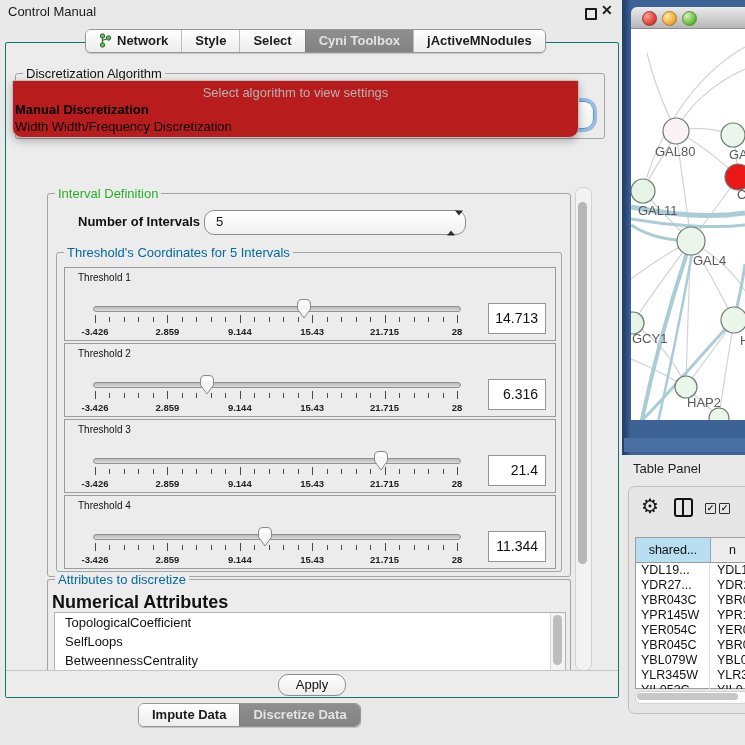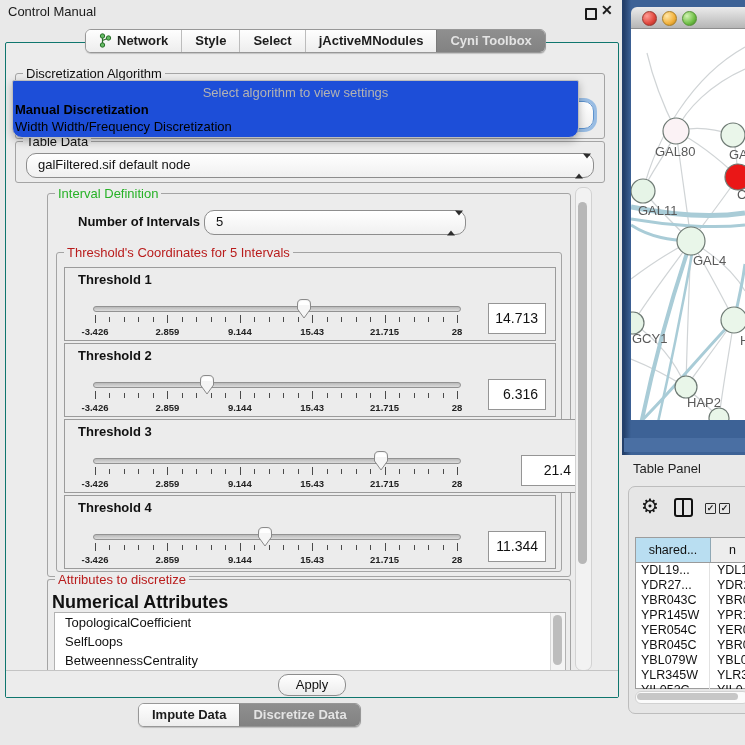--- a/index.html
+++ b/index.html
@@ -23,41 +23,41 @@
   .seg .tab:first-child{border-left:none;}
   .seg .tab.sel{background:linear-gradient(#8f8f8f,#828282);color:#e4e4e4;border-left-color:#7a7a7a;}
 
   .cp-panel{left:5px;top:42px;width:612px;height:654px;background:#ececec;
        border:1px solid #0f766e;border-radius:2px;}
 
   .group{position:absolute;border:1px solid #a4a4a4;border-radius:3px;}
   .group-label{position:absolute;top:-8px;left:7px;background:#ececec;padding:0 3px;
        font-size:13px;white-space:nowrap;}
   .lab-green{color:#27b227;}
-  .lab-blue{color:#b91c1c;}
+  .lab-blue{color:#0369a1;}
 
   .combo{position:absolute;background:linear-gradient(#ffffff,#f0f0f0);
        border:1px solid #8d8d8d;border-radius:10px;font-size:13px;color:#111;}
   .combo .val{position:absolute;left:11px;top:0;line-height:22px;white-space:nowrap;}
   .stepper{position:absolute;right:9px;top:50%;transform:translateY(-50%);width:9px;}
   .arr{width:0;height:0;border-left:4px solid transparent;border-right:4px solid transparent;margin:1px auto;}
   .arr.up{border-bottom:5px solid #2d2d2d;}
   .arr.dn{border-top:5px solid #2d2d2d;}
   .combo.focused{border-color:#5d93cf;box-shadow:0 0 0 3px rgba(96,156,222,.6);}
 
-  .popup{left:12px;top:80px;width:565px;height:56px;background:#1d4ed8;z-index:30;
+  .popup{left:12px;top:80px;width:565px;height:56px;background:#b91c1c;z-index:30;
        border:1px solid #bdbdbd;border-radius:2px 2px 10px 10px;
        box-shadow:0 3px 8px rgba(0,0,0,.28);}
   .popup .hint{position:absolute;left:0;right:0;top:4px;text-align:center;color:#b3b3b3;font-size:13px;}
   .popup .opt1{position:absolute;left:2px;top:21px;font-size:13px;font-weight:bold;color:#000;}
   .popup .opt2{position:absolute;left:2px;top:38px;font-size:13px;color:#000;}
 
   
   .threshold-box{position:absolute;left:7px;width:490px;height:72px;border:1px solid #9b9b9b;background:#ececec;}
-  .th-label{position:absolute;left:13px;top:4px;font-size:13px;font-weight:bold;}
+  .th-label{position:absolute;left:13px;top:4px;font-size:10px;font-weight:normal;}
   .slider-area{position:absolute;left:24px;top:30px;width:374px;height:42px;}
   .rail{position:absolute;left:4px;top:8px;width:366px;height:4px;border:1px solid #929292;
        border-radius:3px;background:linear-gradient(#b9b9b9,#dcdcdc);}
   .tick{position:absolute;width:1px;background:#4a4a4a;top:19px;height:5px;}
   .tick.major{top:17px;height:8px;}
   .tick-label{position:absolute;top:28px;transform:translateX(-50%);
        font-size:9.5px;font-weight:bold;color:#222;white-space:nowrap;}
   .thumb{position:absolute;top:0px;width:16px;height:22px;}
   .th-value{position:absolute;right:9px;top:35px;width:49px;height:29px;background:#fff;
        border:1px solid #959595;font-size:14px;line-height:29px;text-align:right;padding-right:7px;}
@@ -124,42 +124,35 @@
       <circle cx="3.5" cy="12" r="2.2" fill="#63bb63" stroke="#2c6e2c"></circle>
     </svg>
     <span>Network</span>
   </div>
   <div class="tab">
       <span>Style</span>
     </div>
   <div class="tab">
       <span>Select</span>
     </div>
+  <div class="tab sel">
+      <span>Cyni Toolbox</span>
+    </div>
   <div class="tab">
       <span>jActiveMNodules</span>
-    </div>
-  <div class="tab sel">
-      <span>Cyni Toolbox</span>
     </div>
 </div>
 
 <div class="abs cp-panel">
 
   <div class="group" style="left:9px;top:30px;width:588px;height:64px;">
     <div class="group-label">Discretization Algorithm</div>
     <div class="combo focused" style="left:10px;top:27px;right:10px;height:26px;"></div>
   </div>
 
-  <div class="group" style="left:9px;top:98px;width:588px;height:40px;">
-    <div class="group-label">Table Data</div>
-    <div class="combo" style="left:10px;top:11px;right:10px;height:23px;">
-      <span class="val">galFiltered.sif default node</span>
-      <span class="stepper"><span class="arr up"></span><span class="arr dn"></span></span>
-    </div>
-  </div>
 
   <div class="group" style="left:41px;top:150px;width:522px;height:382px;">
     <div class="group-label lab-green">Interval Definition</div>
     <div class="abs" style="left:30px;top:20px;font-size:13px;font-weight:bold;">Number of Intervals</div>
     <div class="combo" style="left:156px;top:16px;width:260px;height:23px;">
       <span class="val">5</span>
       <span class="stepper"><span class="arr up"></span><span class="arr dn"></span></span>
     </div>
 
     <div class="group" style="left:8px;top:58px;width:504px;height:318px;">
@@ -244,21 +237,21 @@
             <div class="tick-label" style="left: 223.2px;">15.43</div>
             <div class="tick-label" style="left: 295.6px;">21.715</div>
             <div class="tick-label" style="left: 368px;">28</div>
             <div class="thumb" style="left: 110.219px;"><svg width="16" height="22" viewBox="0 0 16 22">
                 <path d="M1.5,6 Q1.5,1.5 6,1.5 L10,1.5 Q14.5,1.5 14.5,6 L14.5,11 L8,20 L1.5,11 Z" fill="#f5f5f5" stroke="#8a8a8a" stroke-width="1"></path>
                 <path d="M3,6 Q3,3 6,3 L10,3 Q13,3 13,6 L13,7 L3,7 Z" fill="#ffffff"></path>
               </svg></div>
           </div>
         <div class="th-value">6.316</div>
       </div>
-      <div class="threshold-box" style="top:166px;padding-left:33px;">
+      <div class="threshold-box" style="top:166px;">
         <div class="th-label">Threshold 3</div>
         <div class="slider-area">
             <div class="rail"></div>
             <div class="tick major" style="left: 6px;"></div>
             <div class="tick" style="left: 20.48px;"></div>
             <div class="tick" style="left: 34.96px;"></div>
             <div class="tick" style="left: 49.44px;"></div>
             <div class="tick" style="left: 63.92px;"></div>
             <div class="tick major" style="left: 78.4px;"></div>
             <div class="tick" style="left: 92.88px;"></div>

